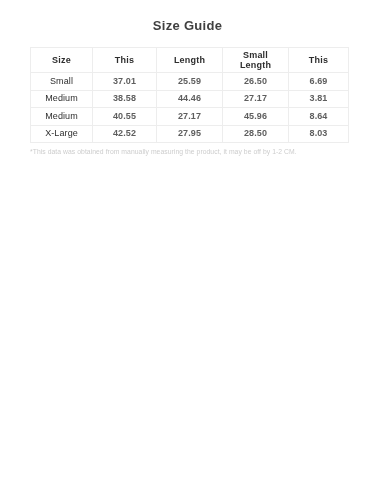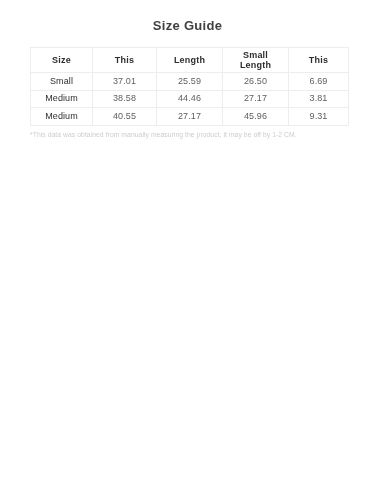--- a/index.html
+++ b/index.html
@@ -76,21 +76,21 @@
     line-height: 11px;
   }
 
   tbody td.row-label {
     font-weight: normal;
     color: #2e2e2e;
     letter-spacing: 0.1px;
   }
 
   tbody td.value {
-    font-weight: normal;
+    font-weight: bold;
     color: #5e5e5e;
     letter-spacing: 0.1px;
   }
 
   .footnote {
     margin: 4px 27px 0 30px;
     font-size: 6.8px;
     line-height: 9px;
     color: #cdcdcd;
     letter-spacing: 0.05px;
@@ -138,21 +138,28 @@
           <td class="value">38.58</td>
           <td class="value">44.46</td>
           <td class="value">27.17</td>
           <td class="value">3.81</td>
         </tr>
         <tr>
           <td class="row-label">Medium</td>
           <td class="value">40.55</td>
           <td class="value">27.17</td>
           <td class="value">45.96</td>
-          <td class="value">9.31</td>
+          <td class="value">8.64</td>
+        </tr>
+        <tr>
+          <td class="row-label">X-Large</td>
+          <td class="value">42.52</td>
+          <td class="value">27.95</td>
+          <td class="value">28.50</td>
+          <td class="value">8.03</td>
         </tr>
       </tbody>
     </table>
   </div>
 
   <p class="footnote">*This data was obtained from manually measuring the product, it may be off by 1-2 CM.</p>
 
 </div>
 
 </body></html>

